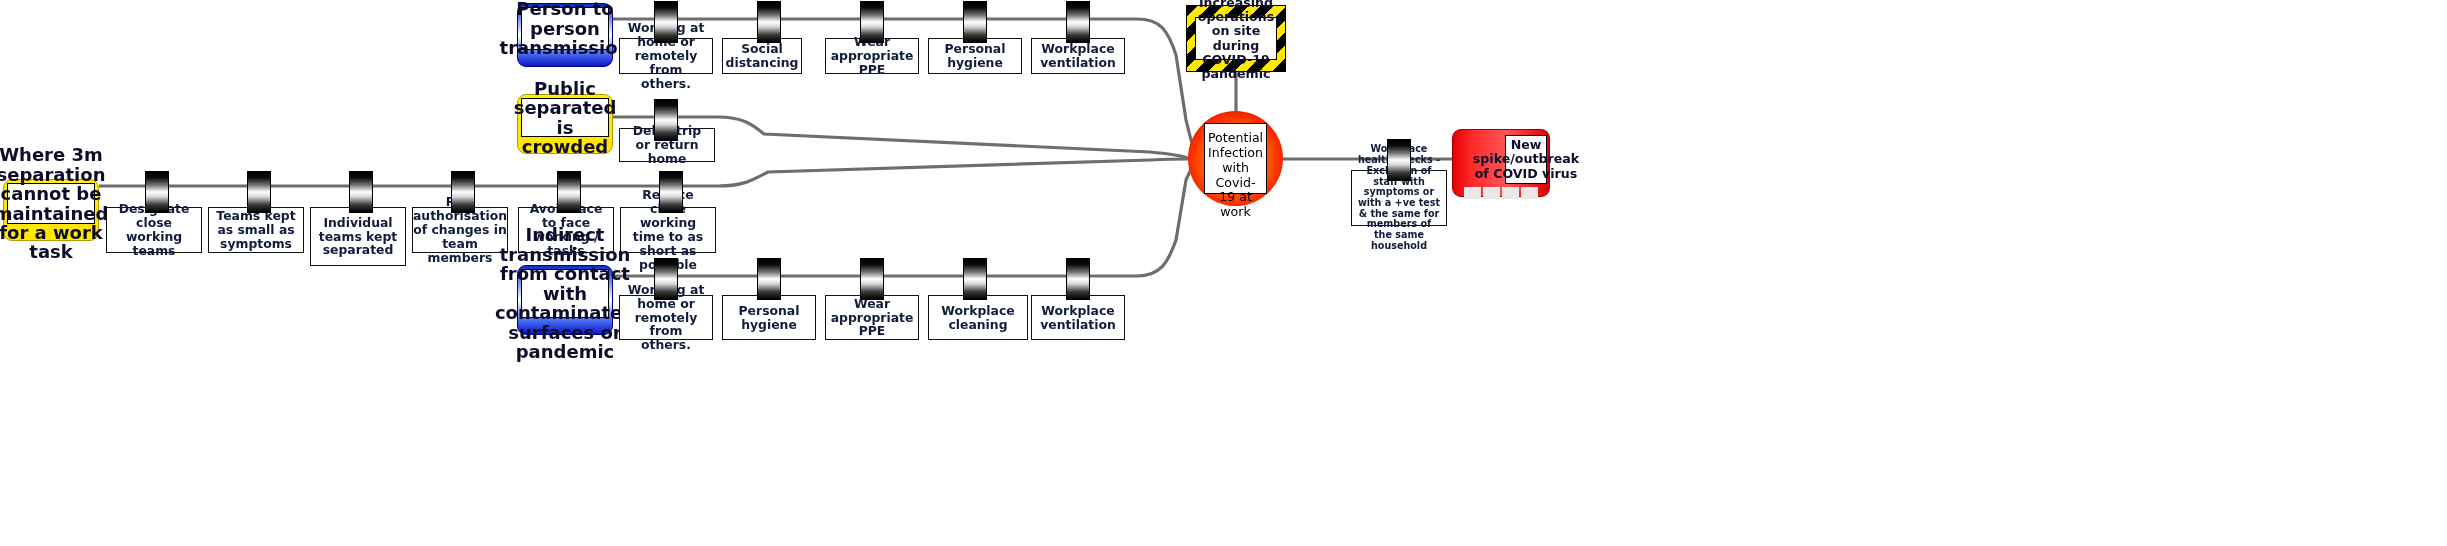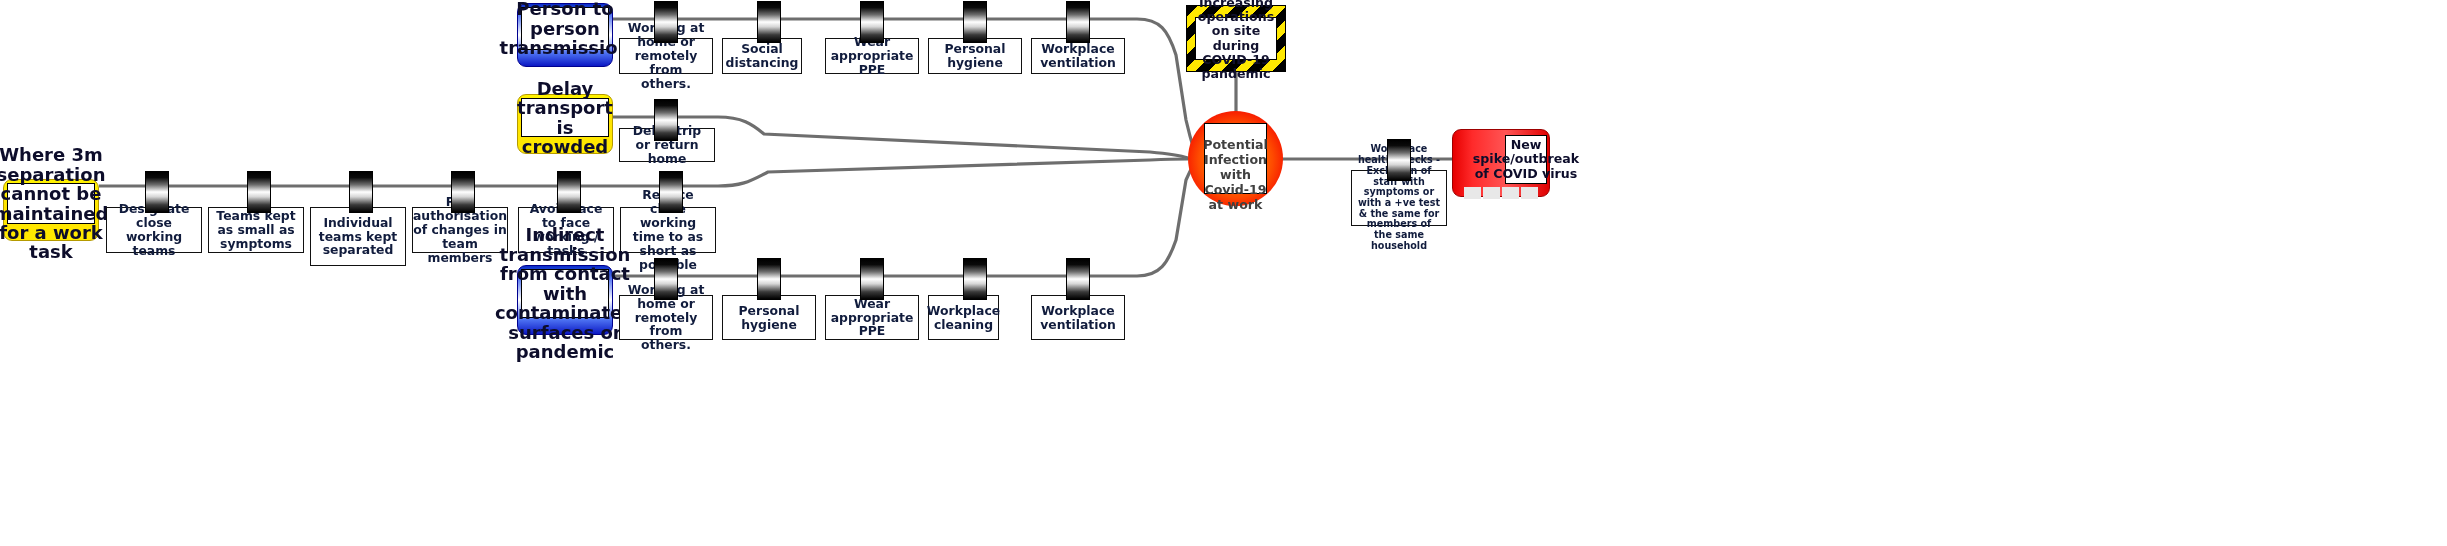--- a/index.html
+++ b/index.html
@@ -62,21 +62,21 @@
   .event{
     border-radius:50%;
     background:radial-gradient(circle at 50% 52%,#ff9d00 0%,#ff8400 26%,#fe4b00 54%,#f71800 74%,#ef0000 100%);
     display:flex;align-items:center;justify-content:center;
   }
   .event .inner{
     background:#fff;border:1.6px solid #000;
     display:flex;align-items:center;justify-content:center;text-align:center;
     box-sizing:border-box;padding:2px 3px;
   }
-  .event .txt{font-weight:bold;color:#404040;line-height:1.18;font-size:12.6px;margin-top:34px;}
+  .event .txt{font-weight:normal;color:#000000;line-height:1.18;font-size:12.6px;margin-top:34px;}
 
   
   .consequence{
     border-radius:9px;
     background:linear-gradient(to right,#e60000 0%,#ff2a2a 20%,#ff5555 55%,#e00000 100%);
     border:1.5px solid #9e0000;padding:5px 6px 4px 6px;
     display:flex;flex-direction:column;
   }
   .consequence .inner{
     background:#fff;border:1.4px solid #000;flex:1;
@@ -137,21 +137,21 @@
     <span class="txt">Personal hygiene</span>
   </div>
 
   <div class="barrier" style="left:1066px;top:1px;"></div>
   <div class="node control" style="left:1031px;top:38px;width:94px;height:36px;">
     <span class="txt">Workplace ventilation</span>
   </div>
 
   <div class="node threat threat-yellow" style="left:517px;top:94px;width:96px;height:60px;">
     <div class="inner">
-      <span class="txt">Delay transport is crowded</span>
+      <span class="txt">Public separated is crowded</span>
     </div>
   </div>
 
   <div class="barrier" style="left:654px;top:99px;"></div>
   <div class="node control" style="left:619px;top:128px;width:96px;height:34px;">
     <span class="txt">Delay trip or return home</span>
   </div>
 
   <div class="node threat threat-yellow" style="left:3px;top:179px;width:96px;height:62px;">
     <div class="inner">
@@ -204,21 +204,21 @@
   <div class="node control" style="left:722px;top:295px;width:94px;height:45px;">
     <span class="txt">Personal hygiene</span>
   </div>
 
   <div class="barrier" style="left:860px;top:258px;"></div>
   <div class="node control" style="left:825px;top:295px;width:94px;height:45px;">
     <span class="txt">Wear appropriate PPE</span>
   </div>
 
   <div class="barrier" style="left:963px;top:258px;"></div>
-  <div class="node control" style="left:928px;top:295px;width:71px;height:45px;">
+  <div class="node control" style="left:928px;top:295px;width:100px;height:45px;">
     <span class="txt">Workplace cleaning</span>
   </div>
 
   <div class="barrier" style="left:1066px;top:258px;"></div>
   <div class="node control" style="left:1031px;top:295px;width:94px;height:45px;">
     <span class="txt">Workplace ventilation</span>
   </div>
 
   <div class="node hazard" style="left:1186px;top:5px;width:100px;height:67px;">
     <div class="inner">

